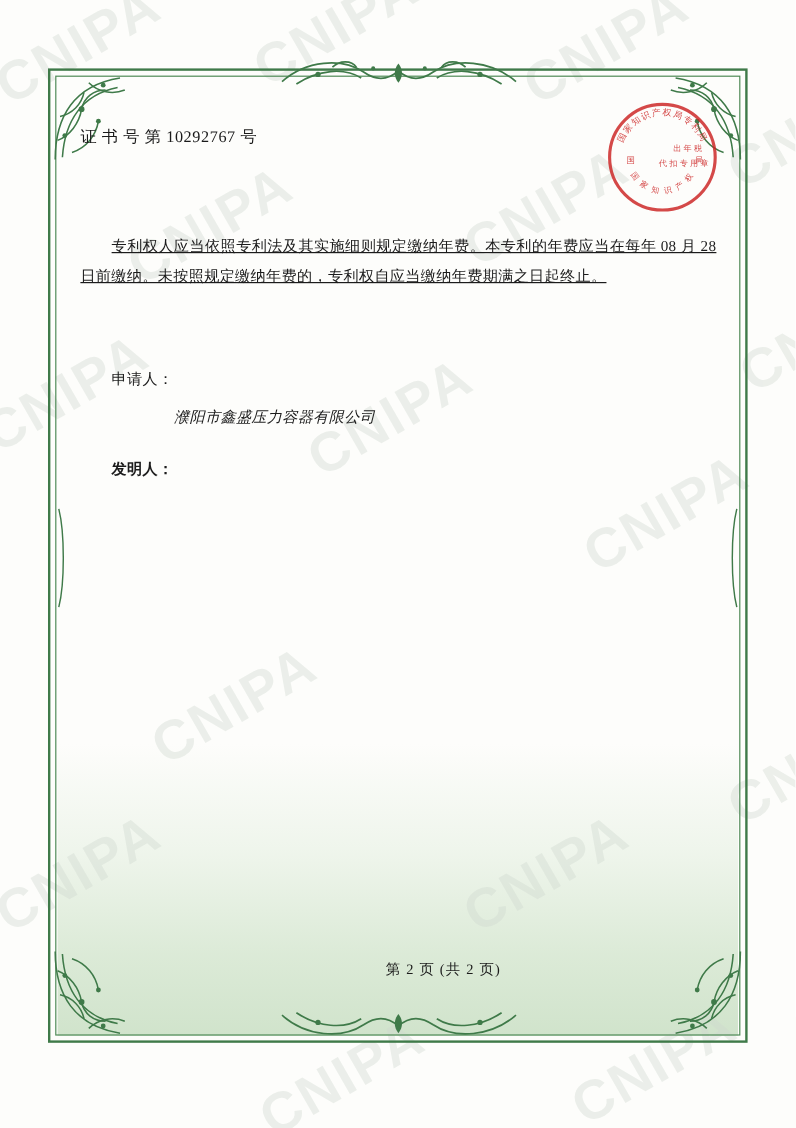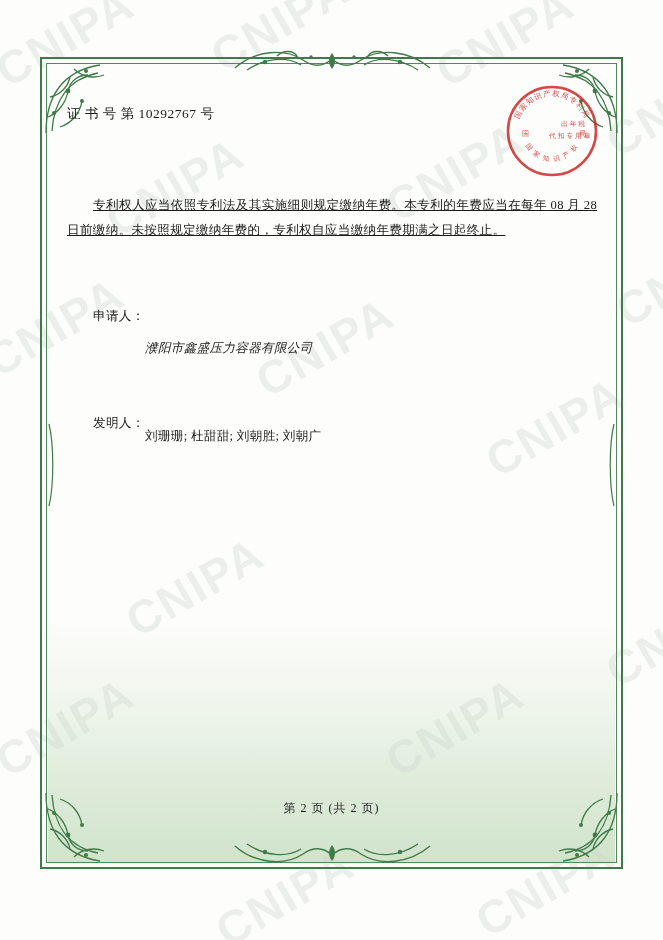--- a/index.html
+++ b/index.html
@@ -107,33 +107,34 @@
     text-align: justify;
     letter-spacing: .3px;
     text-decoration: underline;
   }
   .para.p1 { top: 130px; text-indent: 26px; }
   .indent1 { position: absolute; left: 21px; font-size: 12.6px; color: #1c1c1c; letter-spacing: .3px; }
 
   .lbl-intro { top: 215px; text-indent: 26px; }
   .lbl-applicant { top: 245px; text-indent: 26px; text-align: center; }
   .val-applicant { top: 277px; text-indent: 78px; font-style: italic; }
-  .lbl-inventor { top: 352px; text-indent: 26px; }
+  .lbl-inventor { top: 320px; text-indent: 26px; font-weight: bold; }
   .val-inventor { top: 365px; text-indent: 78px; }
 
   .footer {
     position: absolute;
     left: 0;
     top: 737px;
     width: 571px;
     text-align: center;
     font-size: 12px;
     color: #1c1c1c;
     letter-spacing: 1px;
     z-index: 6;
+    padding-left: 38px;
   }
 
   
   .seal {
     position: absolute;
     left: 505px;
     top: 84px;
     width: 94px;
     height: 94px;
     z-index: 7;
@@ -301,21 +302,20 @@
 
     <div class="para p1">专利权人应当依照专利法及其实施细则规定缴纳年费。本专利的年费应当在每年 08 月 28 日前缴纳。未按照规定缴纳年费的，专利权自应当缴纳年费期满之日起终止。</div>
 
 
     <div class="indent1 lbl-applicant">申请人：</div>
 
     <div class="indent1 val-applicant">濮阳市鑫盛压力容器有限公司</div>
 
     <div class="indent1 lbl-inventor">发明人：</div>
 
-    <div class="indent1 val-inventor">刘珊珊; 杜甜甜; 刘朝胜; 刘朝广</div>
 
     <div class="footer">第 2 页 (共 2 页)</div>
   </div>
 
   <div class="seal">
     <svg width="94" height="94" viewBox="0 0 94 94">
       <defs>
         <path id="arcTop" d="M 12 47 A 35 35 0 0 1 82 47"></path>
         <path id="arcBottom" d="M 17 47 A 30 30 0 0 0 77 47"></path>
       </defs>

